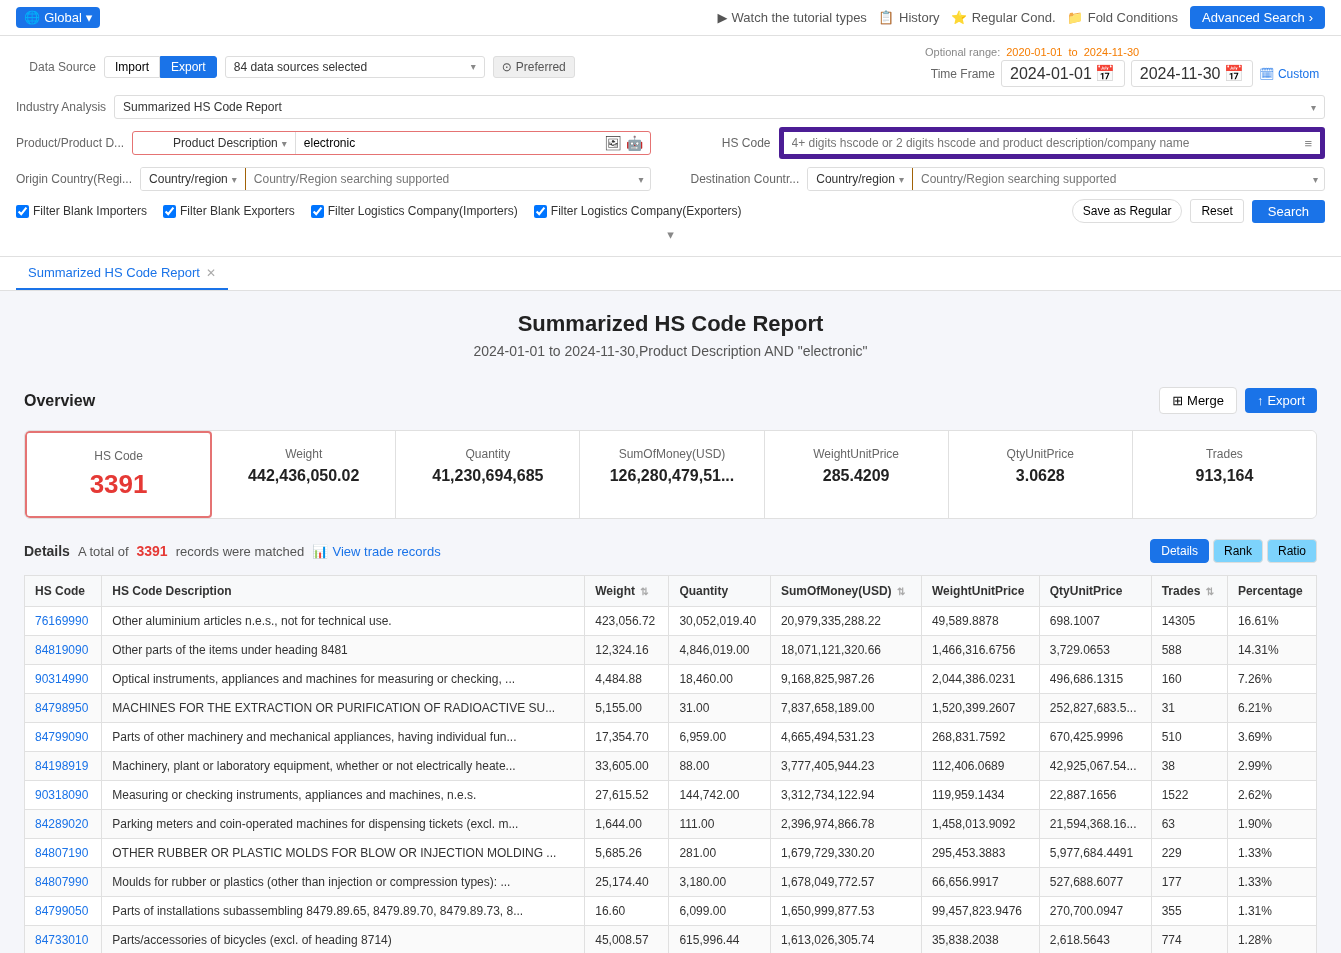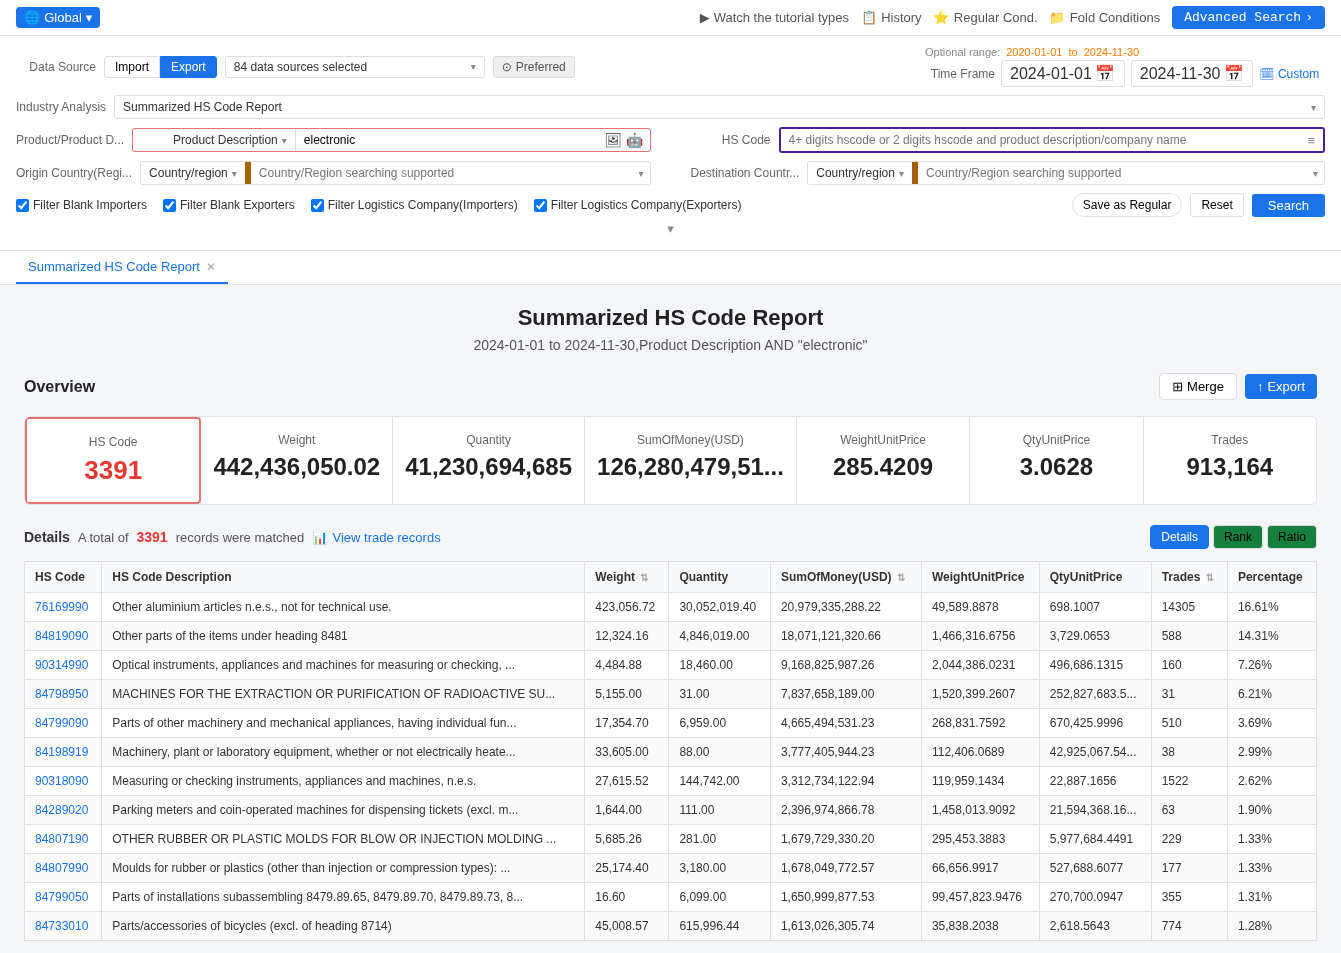--- a/index.html
+++ b/index.html
@@ -8,21 +8,21 @@
     
     .top-nav {
       display: flex; align-items: center; justify-content: space-between;
       background: #fff; padding: 0 16px; height: 36px;
       border-bottom: 1px solid #e0e0e0;
     }
     .top-nav-left { display: flex; align-items: center; gap: 6px; }
     .global-btn { display: flex; align-items: center; gap: 4px; background: #1a73e8; color: #fff; border: none; border-radius: 4px; padding: 3px 8px; font-size: 13px; cursor: pointer; }
     .top-nav-right { display: flex; align-items: center; gap: 12px; }
     .nav-link { display: flex; align-items: center; gap: 4px; color: #555; font-size: 13px; cursor: pointer; text-decoration: none; }
-    .advanced-search-btn { background: #1a73e8; color: #fff; border: none; border-radius: 4px; padding: 4px 12px; font-size: 13px; cursor: pointer; display: flex; align-items: center; gap: 4px; font-family: Liberation Mono, monospace; }
+    .advanced-search-btn { background: #1a73e8; color: #fff; border: none; border-radius: 4px; padding: 4px 12px; font-size: 13px; cursor: pointer; display: flex; align-items: center; gap: 4px; }
 
     
     .search-form { background: #fff; padding: 10px 16px; border-bottom: 1px solid #e0e0e0; }
     .form-row { display: flex; align-items: center; gap: 8px; margin-bottom: 8px; }
     .form-label { color: #666; font-size: 12px; min-width: 80px; text-align: right; }
     .tab-group { display: flex; gap: 0; }
     .tab-btn { border: 1px solid #ddd; background: #fff; padding: 3px 10px; font-size: 12px; cursor: pointer; }
     .tab-btn.active { background: #1a73e8; color: #fff; border-color: #1a73e8; }
     .tab-btn:first-child { border-radius: 3px 0 0 3px; }
     .tab-btn:last-child { border-radius: 0 3px 3px 0; }
@@ -30,64 +30,64 @@
     .preferred-btn { border: 1px solid #ddd; border-radius: 3px; padding: 3px 8px; font-size: 12px; color: #555; cursor: pointer; display: flex; align-items: center; gap: 4px; }
     .date-input { border: 1px solid #ddd; border-radius: 3px; padding: 3px 8px; font-size: 16px; display: inline-flex; align-items: center; gap: 4px; }
     .custom-btn { color: #1a73e8; font-size: 12px; cursor: pointer; }
     .industry-select { border: 1px solid #ddd; border-radius: 3px; padding: 4px 8px; font-size: 12px; flex: 1; display: flex; align-items: center; justify-content: space-between; cursor: pointer; }
     .product-row { display: flex; align-items: center; gap: 0; flex: 1; border: 1px solid #e57373; border-radius: 3px; overflow: hidden; }
     .product-type-select { border: none; border-right: 1px solid #ddd; background: #fff; padding: 4px 8px; font-size: 12px; cursor: pointer; display: flex; align-items: center; gap: 4px; margin-left: 32px; }
     .product-input { border: none; flex: 1; padding: 4px 8px; font-size: 12px; outline: none; }
     .product-icons { display: flex; align-items: center; gap: 4px; padding: 0 6px; }
     .hscode-input { border: 1px solid #ddd; border-radius: 3px; padding: 4px 8px; font-size: 12px; flex: 1; color: #aaa; }
     .country-select-group { display: flex; align-items: center; gap: 0; border: 1px solid #ddd; border-radius: 3px; overflow: hidden; }
-    .country-select { border: none; border-right: 6px solid #a16207; background: #fff; padding: 4px 8px; font-size: 12px; cursor: pointer; }
+    .country-select { border: none; border-right: 1px solid #a16207; background: #fff; padding: 4px 8px; font-size: 12px; cursor: pointer; }
     .country-input { border: none; padding: 4px 8px; font-size: 12px; color: #aaa; flex: 1; }
     .checkbox-row { display: flex; align-items: center; gap: 16px; flex: 1; }
     .checkbox-label { display: flex; align-items: center; gap: 4px; font-size: 12px; cursor: pointer; }
     .action-btns { display: flex; align-items: center; gap: 8px; }
     .save-regular-btn { border: 1px solid #ddd; background: #fff; border-radius: 12px; padding: 4px 10px; font-size: 12px; cursor: pointer; }
     .reset-btn { border: 1px solid #ddd; background: #fff; border-radius: 3px; padding: 4px 10px; font-size: 12px; cursor: pointer; }
     .search-btn { background: #1a73e8; color: #fff; border: none; border-radius: 3px; padding: 4px 16px; font-size: 13px; cursor: pointer; }
     .collapse-row { text-align: center; padding: 4px; color: #888; cursor: pointer; }
 
     
     .tab-bar { background: #fff; border-bottom: 1px solid #e0e0e0; padding: 0 16px; display: flex; align-items: center; gap: 0; }
     .result-tab { display: flex; align-items: center; gap: 6px; padding: 8px 12px; font-size: 13px; color: #1a73e8; border-bottom: 2px solid #1a73e8; cursor: pointer; }
     .result-tab-close { color: #aaa; cursor: pointer; font-size: 12px; }
 
     
     .main-content { padding: 20px 24px; }
     .report-title { text-align: center; font-size: 22px; font-weight: 600; color: #222; margin-bottom: 6px; }
-    .report-subtitle { text-align: center; font-size: 14px; color: #555; margin-bottom: 20px; }
+    .report-subtitle { text-align: center; font-size: 14px; color: #555; margin-bottom: 28px; }
 
     
     .overview-header { display: flex; align-items: center; justify-content: space-between; margin-bottom: 16px; }
     .overview-title { font-size: 16px; font-weight: 600; color: #222; }
     .overview-actions { display: flex; align-items: center; gap: 8px; }
     .merge-btn { border: 1px solid #ddd; background: #fff; border-radius: 4px; padding: 5px 12px; font-size: 13px; cursor: pointer; display: flex; align-items: center; gap: 4px; }
     .export-btn { background: #1a73e8; color: #fff; border: none; border-radius: 4px; padding: 5px 12px; font-size: 13px; cursor: pointer; display: flex; align-items: center; gap: 4px; }
     
     .stats-row { display: flex; align-items: stretch; gap: 0; border: 1px solid #e0e0e0; border-radius: 6px; overflow: hidden; margin-bottom: 20px; }
     .stat-item { flex: 1; padding: 16px 12px; text-align: center; border-right: 1px solid #e0e0e0; background: #fff; }
     .stat-item:last-child { border-right: none; }
     .stat-item.highlight { border: 2px solid #e57373; border-radius: 4px; }
     .stat-label { font-size: 12px; color: #666; margin-bottom: 6px; }
-    .stat-value { font-size: 24px; font-weight: 700; color: #222; }
+    .stat-value { font-size: 16px; font-weight: 700; color: #222; }
     .stat-value.red { color: #e53935; font-size: 26px; }
 
     
     .details-header { display: flex; align-items: center; justify-content: space-between; margin-bottom: 12px; }
     .details-left { display: flex; align-items: center; gap: 8px; font-size: 14px; }
     .details-title { font-weight: 600; }
     .total-text { color: #555; font-size: 13px; }
     .total-count { color: #e53935; font-weight: 600; }
     .view-trade-link { color: #1a73e8; font-size: 13px; cursor: pointer; display: flex; align-items: center; gap: 4px; text-decoration: none; }
     .view-tabs { display: flex; align-items: center; gap: 4px; }
-    .view-tab-btn { border: 1px solid #ddd; background: #15803d; border-radius: 4px; padding: 4px 10px; font-size: 12px; cursor: pointer; display: flex; align-items: center; gap: 4px; }
+    .view-tab-btn { border: 1px solid #ddd; background: #7dd3fc; border-radius: 4px; padding: 4px 10px; font-size: 12px; cursor: pointer; display: flex; align-items: center; gap: 4px; }
     .view-tab-btn.active { background: #1a73e8; color: #fff; border-color: #1a73e8; }
 
     
     .data-table { width: 100%; border-collapse: collapse; background: #fff; font-size: 12px; }
     .data-table th { background: #f8f9fa; border: 1px solid #e0e0e0; padding: 8px 10px; text-align: left; font-weight: 600; color: #333; white-space: nowrap; }
     .data-table th .sort-icon { color: #aaa; font-size: 10px; margin-left: 2px; }
     .data-table td { border: 1px solid #e0e0e0; padding: 7px 10px; color: #333; vertical-align: middle; }
     .data-table tbody tr:nth-child(even) td { background: #fafafa; }
 
     
@@ -189,21 +189,21 @@
         </div>
         <input class="product-input" value="electronic" style="">
         <div class="product-icons">
           <span style="font-size:14px; cursor:pointer;">🖼</span>
           <span style="font-size:14px; cursor:pointer;">🤖</span>
         </div>
       </div>
     </div>
     <div class="form-row" style="flex:1; margin-bottom:0;">
       <span class="form-label">HS Code</span>
-      <div style="display:flex; flex:1; align-items:center; border:2px solid #4c1d95; border-radius:3px; overflow:hidden;justify-content:center;">
+      <div style="display:flex; flex:1; align-items:center; border:5px solid #4c1d95; border-radius:3px; overflow:hidden;justify-content:center;">
         <input class="hscode-input" style="border: none; flex: 1 1 0%;" placeholder="4+ digits hscode or 2 digits hscode and product description/company name">
         <span style="padding:0 8px; color:#888; cursor:pointer;">≡</span>
       </div>
     </div>
   </div>
 
   <div style="display:flex; gap:40px; margin-bottom:8px;">
     <div class="form-row" style="flex:1; margin-bottom:0;">
       <span class="form-label">Origin Country(Regi...</span>
       <div class="country-select-group" style="flex:1;">

